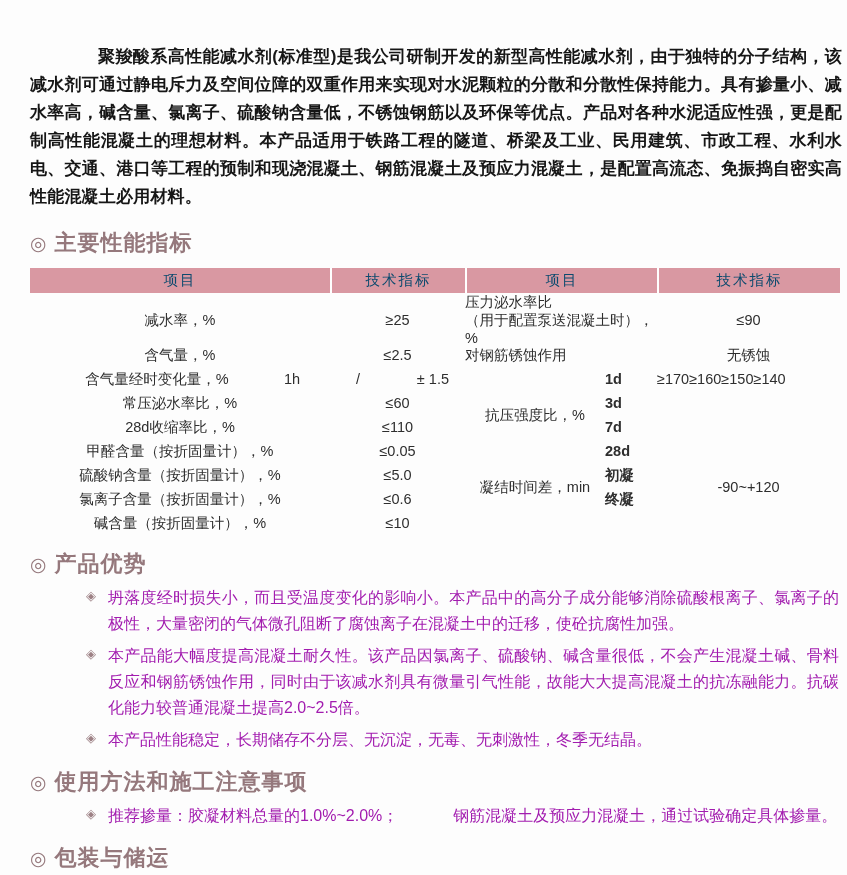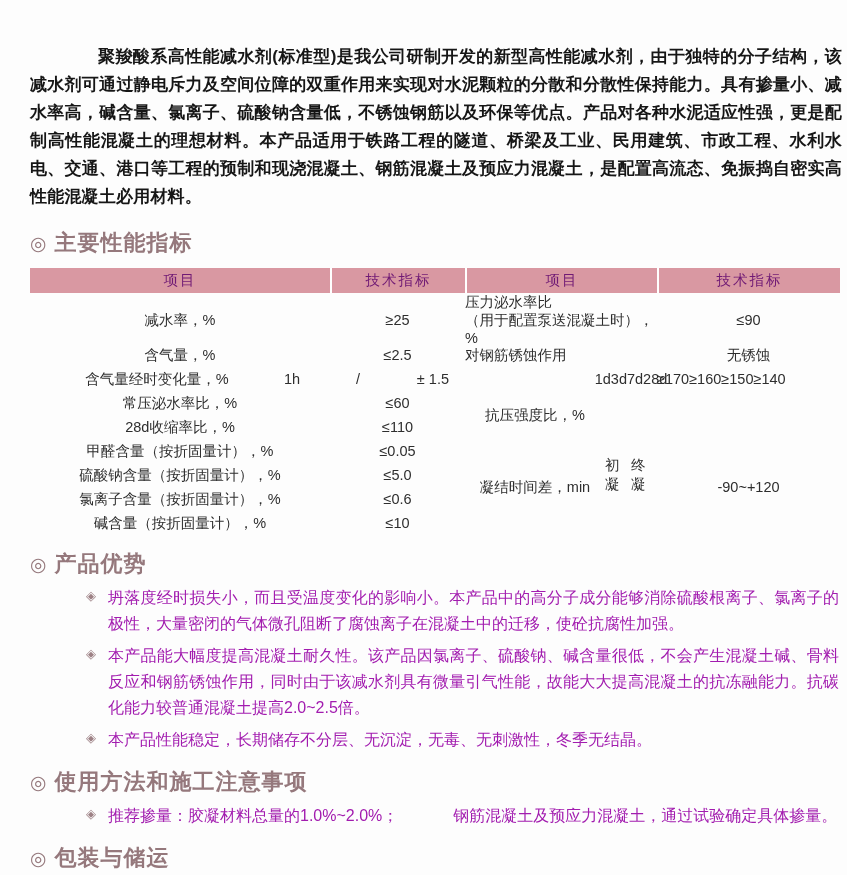--- a/index.html
+++ b/index.html
@@ -26,21 +26,21 @@
   
   .sec-heading{
     display:flex;align-items:center;gap:7px;
     margin-top:14px;font-size:22px;font-weight:700;color:var(--heading);
     letter-spacing:1px;
   }
   .sec-marker{font-size:19px;font-weight:400;line-height:1;}
 
   
   .tbl{margin-top:10px;width:810px;font-size:14.5px;color:#2e2e2e;}
-  .tbl-head{display:flex;height:25px;background:var(--header-bg);color:#701a75;}
+  .tbl-head{display:flex;height:25px;background:var(--header-bg);color:#0c4a6e;}
   .th{display:flex;align-items:center;justify-content:center;letter-spacing:2px;}
   .th-1{width:300px;}
   .th-2{width:135px;border-left:2px solid #fff;}
   .th-3{width:192px;border-left:2px solid #fff;}
   .th-4{width:183px;border-left:2px solid #fff;}
 
   .tbl-body{display:flex;padding-top:4px;}
   .half-l{width:435px;}
   .half-r{width:375px;}
 
@@ -53,21 +53,21 @@
   .with-sub .sub{width:46px;text-align:left;}
   .cell-val.split{display:flex;align-items:center;justify-content:space-between;padding:0 16px 0 26px;}
 
   .r-item{width:192px;text-align:left;line-height:18px;}
   .r-val{width:183px;text-align:center;}
   .block{display:flex;}
   .block.strength{height:96px;}
   .block.setting{height:48px;}
   .block .b-item{width:192px;display:flex;}
   .block .label-wrap{flex:1;display:flex;align-items:center;justify-content:center;}
-  .sub-col{width:52px;display:flex;justify-content:center;}
+  .sub-col{width:52px;display:flex;flex-direction:column;justify-content:center;font-weight:bold;}
   .sub-col span{height:24px;display:flex;align-items:center;}
   .val-col{width:183px;display:flex;flex-direction:row;}
   .val-col span{height:24px;display:flex;align-items:center;justify-content:center;}
   .val-merged{width:183px;display:flex;align-items:center;justify-content:center;}
 
   
   .bullets{margin-top:4px;}
   .bullet{display:flex;margin:6px 0;}
   .bullet-marker{width:22px;margin-left:56px;color:var(--bullet);font-size:13px;padding-top:3px;flex:none;}
   .bullet-text{flex:1;font-size:16px;line-height:26px;text-align:justify;padding-right:4px;color:#a21caf;}

